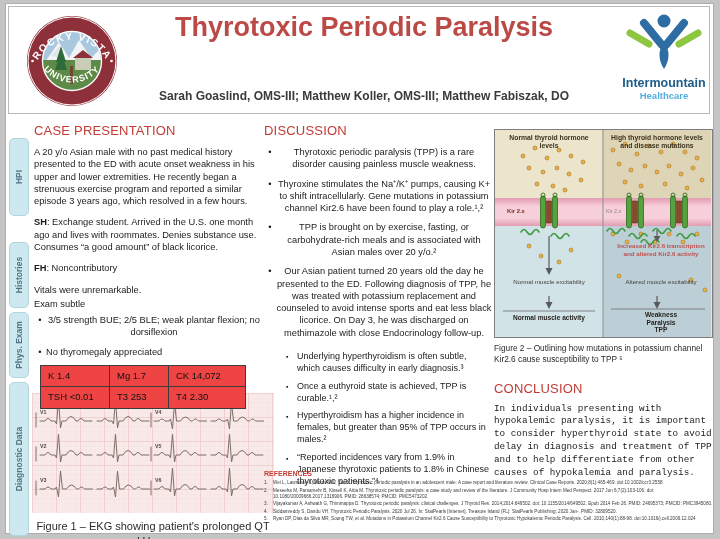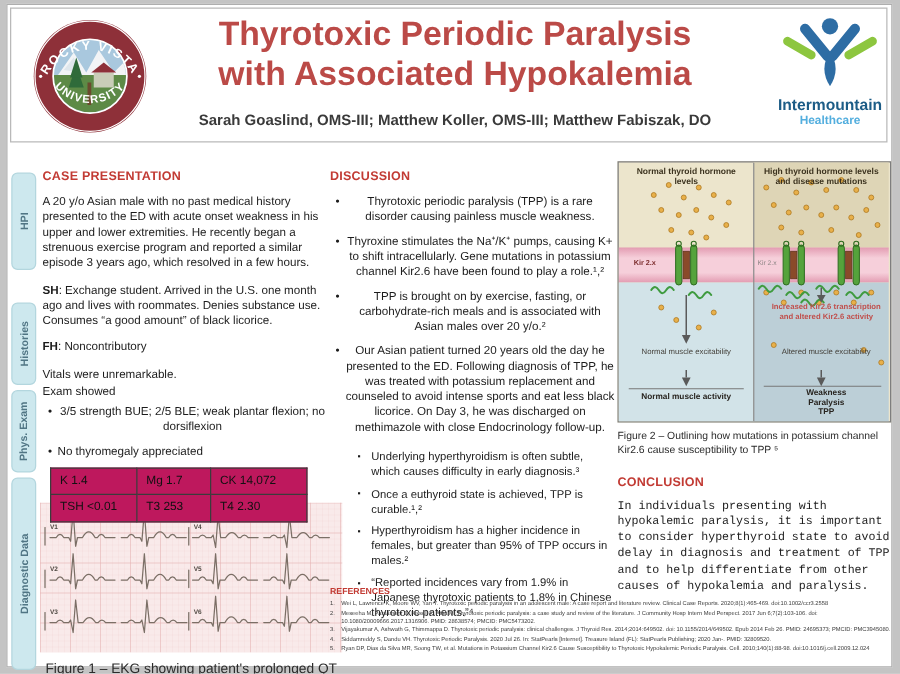--- a/index.html
+++ b/index.html
@@ -22,31 +22,31 @@
   .tab-hpi{top:134px;height:78px;}
   .tab-hist{top:238px;height:66px;}
   .tab-phys{top:308px;height:66px;}
   .tab-diag{top:378px;height:154px;}
 
   
   .col{position:absolute;top:118px;}
   .col1{left:28px;width:228px;}
   .col2{left:258px;width:228px;}
   .col3{left:488px;width:220px;}
-  .sec-head{color:#c23b34;font-size:10px;font-weight:bold;letter-spacing:.2px;margin:13px 0 7px 0;}
+  .sec-head{color:#c23b34;font-size:13px;font-weight:normal;letter-spacing:.2px;margin:0 0 7px 0;}
   .body-txt{font-size:9.3px;line-height:1.32;color:#1c1c1c;}
   .para{margin:0 0 9px 0;}
   .bullet{display:flex;margin:0 0 7px 0;text-align:center;}
   .bullet::before{content:"•";flex:none;width:12px;color:#1c1c1c;}
   .subs{margin-left:22px;}
   .sub{display:flex;margin:0 0 6px 0;font-size:9.0px;}
   .sub::before{content:"▪";flex:none;width:11px;font-size:7px;padding-top:1.5px;color:#1c1c1c;}
 
   
-  .lab{border-collapse:collapse;margin:3px 0 0 6px;background:#be185d;position:relative;z-index:3;}
+  .lab{border-collapse:collapse;margin:3px 0 0 6px;background:#ef4444;position:relative;z-index:3;}
   .lab td{border:1.2px solid #3c3c3c;font-size:9.5px;color:#111;padding:4px 4px 4px 7px;}
   .lab td:nth-child(1){width:57px;}
   .lab td:nth-child(2){width:47px;}
   .lab td:nth-child(3){width:65px;}
 
   
   .ekg-wrap{position:relative;width:242px;margin-left:-2px;margin-top:4px;}
   .fig-cap{font-size:11px;color:#2b2b2b;text-align:center;margin-top:3px;width:242px;}
 
   
@@ -106,21 +106,20 @@
         <path id="arcBot" d="M 11,40 A 37,37 0 0 0 83,40" fill="none"></path>
         <text font-size="10" font-weight="bold" fill="#ffffff" letter-spacing="1.5"><textPath href="#arcTop" startOffset="50%" text-anchor="middle">ROCKY VISTA</textPath></text>
         <text font-size="9" font-weight="bold" fill="#ffffff" letter-spacing="1"><textPath href="#arcBot" startOffset="50%" text-anchor="middle">UNIVERSITY</textPath></text>
         <circle cx="7.5" cy="47" r="1.3" fill="#fff"></circle>
             <circle cx="86.5" cy="47" r="1.3" fill="#fff"></circle>
       </svg>
     </div>
 
     <div class="title">
       <div>Thyrotoxic Periodic Paralysis</div>
-      <div>with Associated Hypokalemia</div>
     </div>
     <div class="authors">Sarah Goaslind, OMS-III; Matthew Koller, OMS-III; Matthew Fabiszak, DO</div>
 
     <div class="imh">
       <svg width="94" height="62" viewBox="0 0 94 62">
         <line x1="13" y1="22" x2="32" y2="33" stroke="#8dc63f" stroke-width="7" stroke-linecap="round"></line>
         <line x1="81" y1="22" x2="62" y2="33" stroke="#8dc63f" stroke-width="7" stroke-linecap="round"></line>
         <line x1="27" y1="12" x2="45" y2="34" stroke="#2e6da4" stroke-width="8" stroke-linecap="round"></line>
         <line x1="67" y1="12" x2="49" y2="34" stroke="#2e6da4" stroke-width="8" stroke-linecap="round"></line>
         <circle cx="47" cy="10" r="6.5" fill="#2e6da4"></circle>
@@ -143,21 +142,21 @@
   <div class="tab tab-diag">
         <span>Diagnostic Data</span>
       </div>
 
   <div class="col col1 body-txt">
     <div class="sec-head">CASE PRESENTATION</div>
     <p class="para">A 20 y/o Asian male with no past medical history presented to the ED with acute onset weakness in his upper and lower extremities. He recently began a strenuous exercise program and reported a similar episode 3 years ago, which resolved in a few hours.</p>
     <p class="para"><b class="inl">SH</b><span>: Exchange student. Arrived in the U.S. one month ago and lives with roommates. Denies substance use. Consumes “a good amount” of black licorice.</span></p>
     <p class="para"><b class="inl">FH</b><span>: Noncontributory</span></p>
     <p class="para" style="margin-bottom:2px;">Vitals were unremarkable.</p>
-    <p class="para" style="margin-bottom:4px;">Exam showed</p>
+    <p class="para" style="margin-bottom:4px;">Exam subtle</p>
     <div class="bullet">
           <span>3/5 strength BUE; 2/5 BLE; weak plantar flexion; no dorsiflexion</span>
         </div>
     <div class="bullet">
           <span>No thyromegaly appreciated</span>
         </div>
 
     <table class="lab">
       <tbody>
             <tr>

